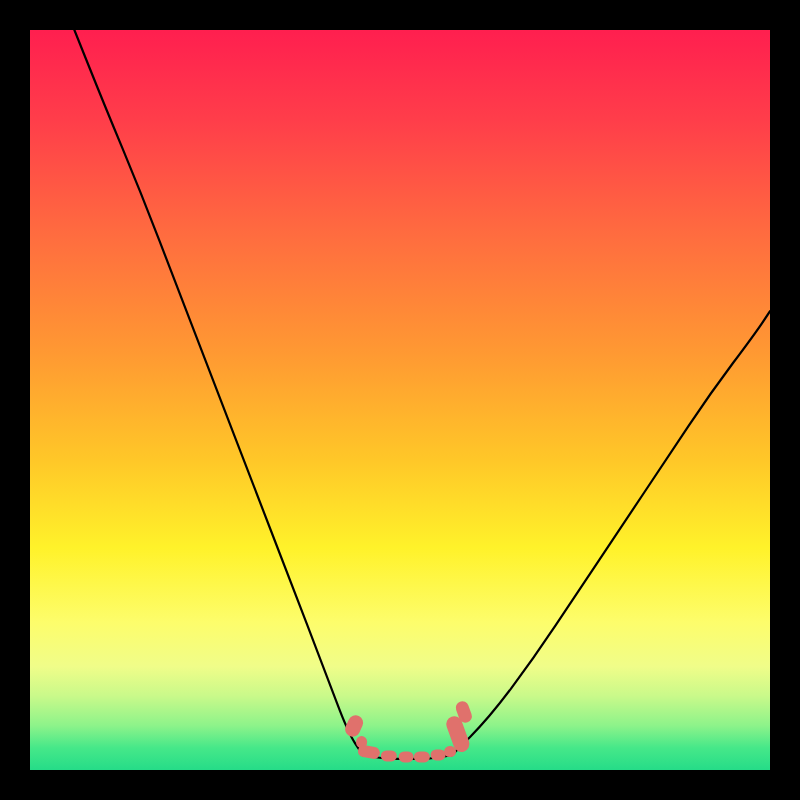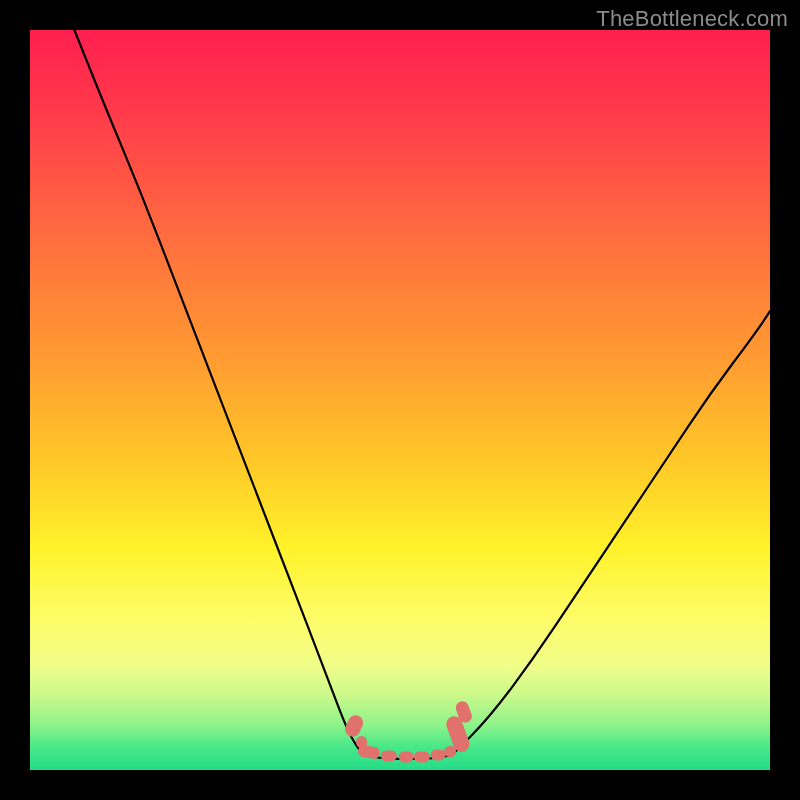--- a/index.html
+++ b/index.html
@@ -82,14 +82,13 @@
         <div class="marker" style="left: 338.92px; top: 722.24px; width: 22.2px; height: 11.84px; border-radius: 5.92px; background: rgb(224, 113, 108); transform: translate(-50%, -50%) rotate(10deg);"></div>
         <div class="marker" style="left: 358.9px; top: 725.94px; width: 16.28px; height: 11.1px; border-radius: 5.55px; background: rgb(224, 113, 108); transform: translate(-50%, -50%) rotate(0deg);"></div>
         <div class="marker" style="left: 375.92px; top: 726.68px; width: 14.8px; height: 11.1px; border-radius: 5.55px; background: rgb(224, 113, 108); transform: translate(-50%, -50%) rotate(0deg);"></div>
         <div class="marker" style="left: 392.2px; top: 726.68px; width: 16.28px; height: 11.1px; border-radius: 5.55px; background: rgb(224, 113, 108); transform: translate(-50%, -50%) rotate(0deg);"></div>
         <div class="marker" style="left: 408.48px; top: 725.2px; width: 14.8px; height: 11.1px; border-radius: 5.55px; background: rgb(224, 113, 108); transform: translate(-50%, -50%) rotate(0deg);"></div>
         <div class="marker" style="left: 420.32px; top: 721.5px; width: 11.84px; height: 11.84px; border-radius: 5.92px; background: rgb(224, 113, 108); transform: translate(-50%, -50%) rotate(0deg);"></div>
         <div class="marker" style="left: 427.72px; top: 704.48px; width: 16.28px; height: 37px; border-radius: 8.14px; background: rgb(224, 113, 108); transform: translate(-50%, -50%) rotate(-20deg);"></div>
         <div class="marker" style="left: 433.64px; top: 682.28px; width: 13.32px; height: 22.2px; border-radius: 6.66px; background: rgb(224, 113, 108); transform: translate(-50%, -50%) rotate(-20deg);"></div>
       </div>
   </div>
-  <div class="watermark">TheBottleneck.com</div>
 </div>
 
 </body></html>

